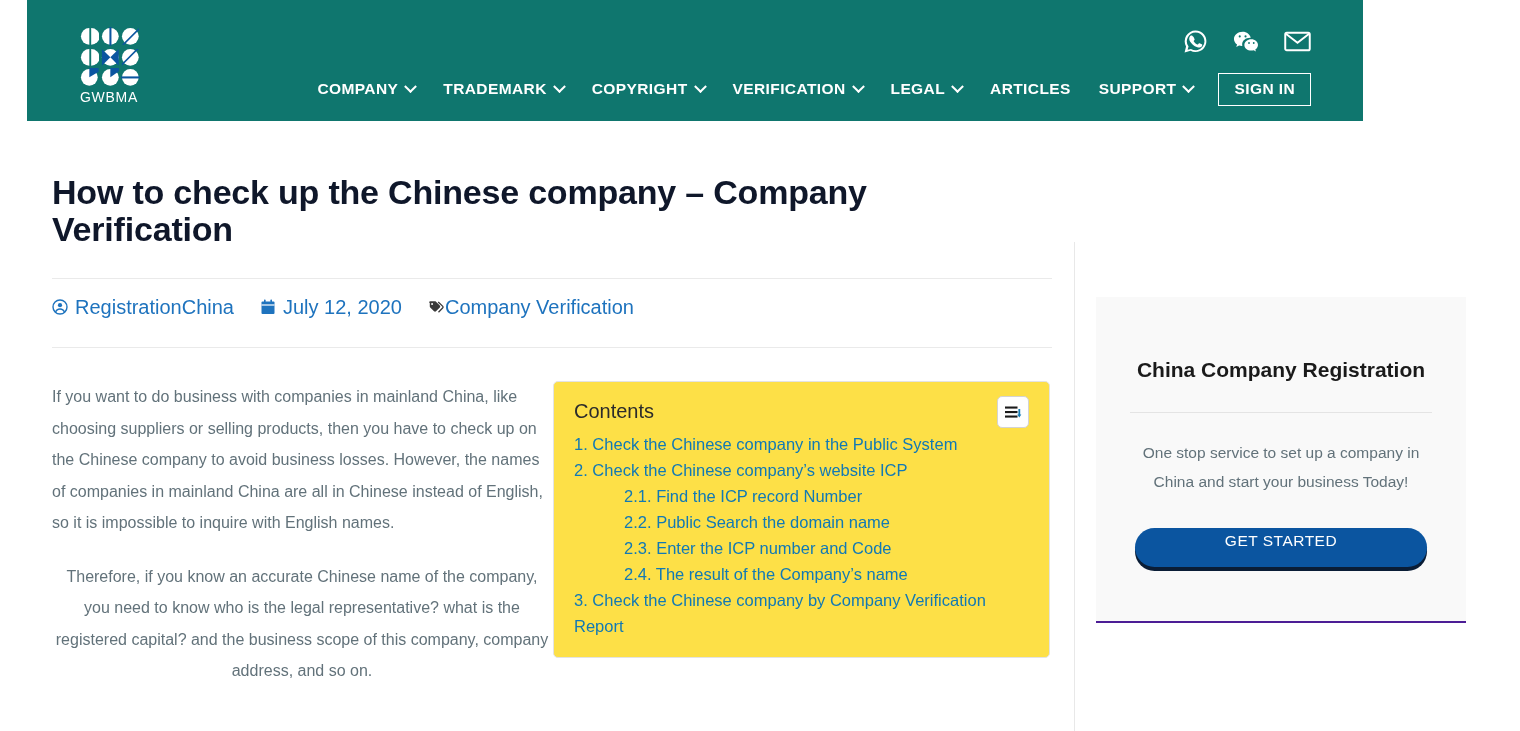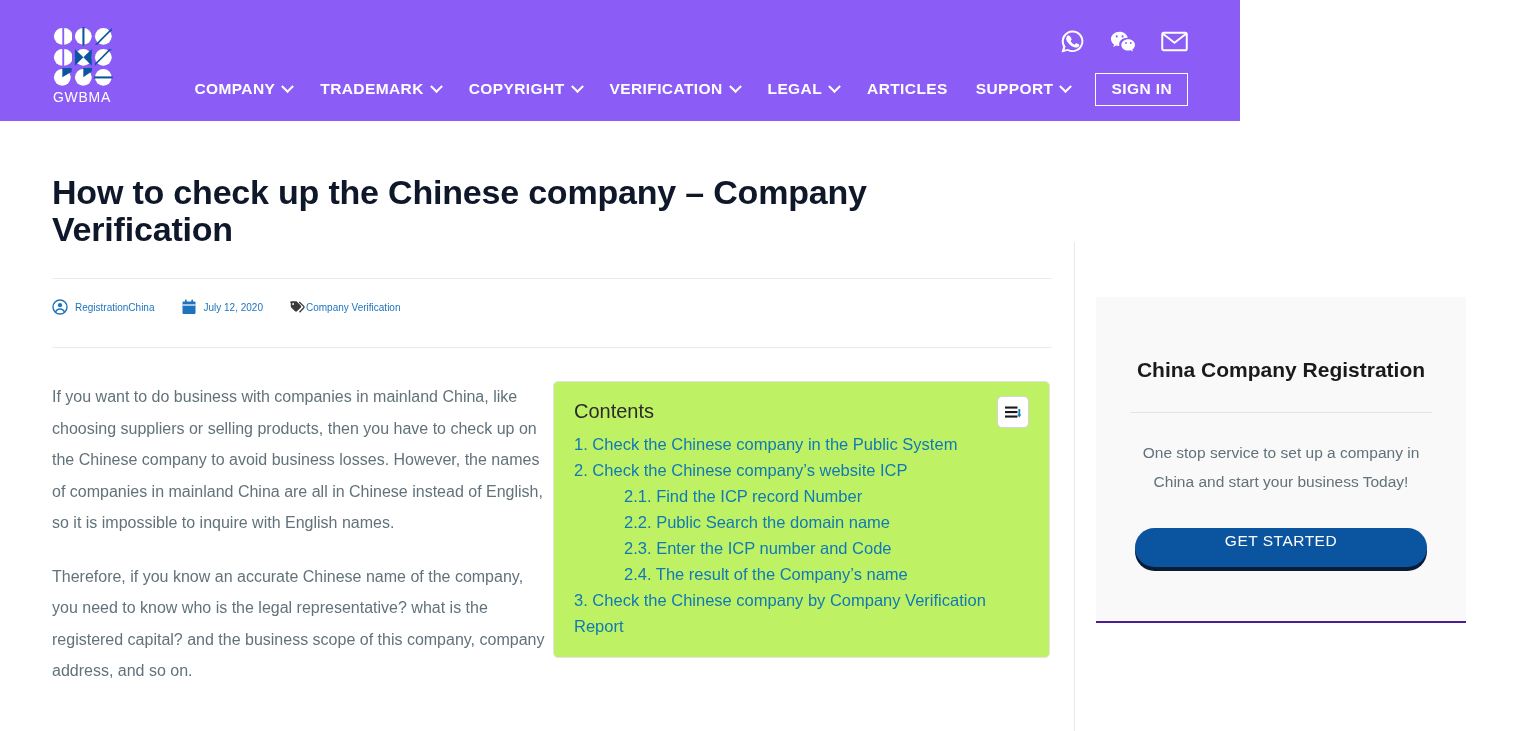--- a/index.html
+++ b/index.html
@@ -8,23 +8,24 @@
     width: 1520px;
     height: 731px;
     overflow: hidden;
     background: #ffffff;
     font-family: "Liberation Sans", sans-serif;
   }
 
   
   .site-header {
     position: relative;
-    width: 1240px;
+    width: 1336px;
     height: 121px;
-    background: #8b5cf6;
+    background: #0f766e;
+    margin-left: 27px;
   }
 
   .logo-block {
     position: absolute;
     left: 53px;
     top: 27px;
     width: 62px;
   }
   .logo-grid {
     width: 60px;
@@ -149,46 +150,46 @@
     align-items: center;
     gap: 26px;
     padding: 14px 0 0 0;
     height: 42px;
   }
   .meta-item {
     display: flex;
     align-items: center;
     gap: 7px;
     color: #1e73be;
-    font-size: 10px;
+    font-size: 20px;
     cursor: pointer;
   }
   .meta-item.tagged { gap: 1px; }
   .meta-ico { width: 16px; height: 16px; display: block; flex: 0 0 auto; }
   .meta-ico svg { display: block; width: 100%; height: 100%; }
 
   .body-cols {
     display: flex;
     gap: 0;
     margin-top: 33px;
   }
 
   .text-col { width: 500px; flex: 0 0 500px; }
   .text-col p {
     font-size: 16px;
     line-height: 31.5px;
     color: #62727a;
     margin-bottom: 22px;
   }
-  .text-col p:last-child { margin-bottom: 0; }
+  .text-col p:last-child { margin-bottom: 0; text-align: center; }
 
   .toc-col { flex: 0 0 497px; margin-left: 1px; }
 
   .toc-box {
-    background: #bef264;
+    background: #fde047;
     border: 1px solid #e3e3e3;
     border-radius: 5px;
     padding: 16px 20px 18px 20px;
     position: relative;
     width: 497px;
   }
   .toc-head {
     display: flex;
     align-items: flex-start;
     justify-content: space-between;

